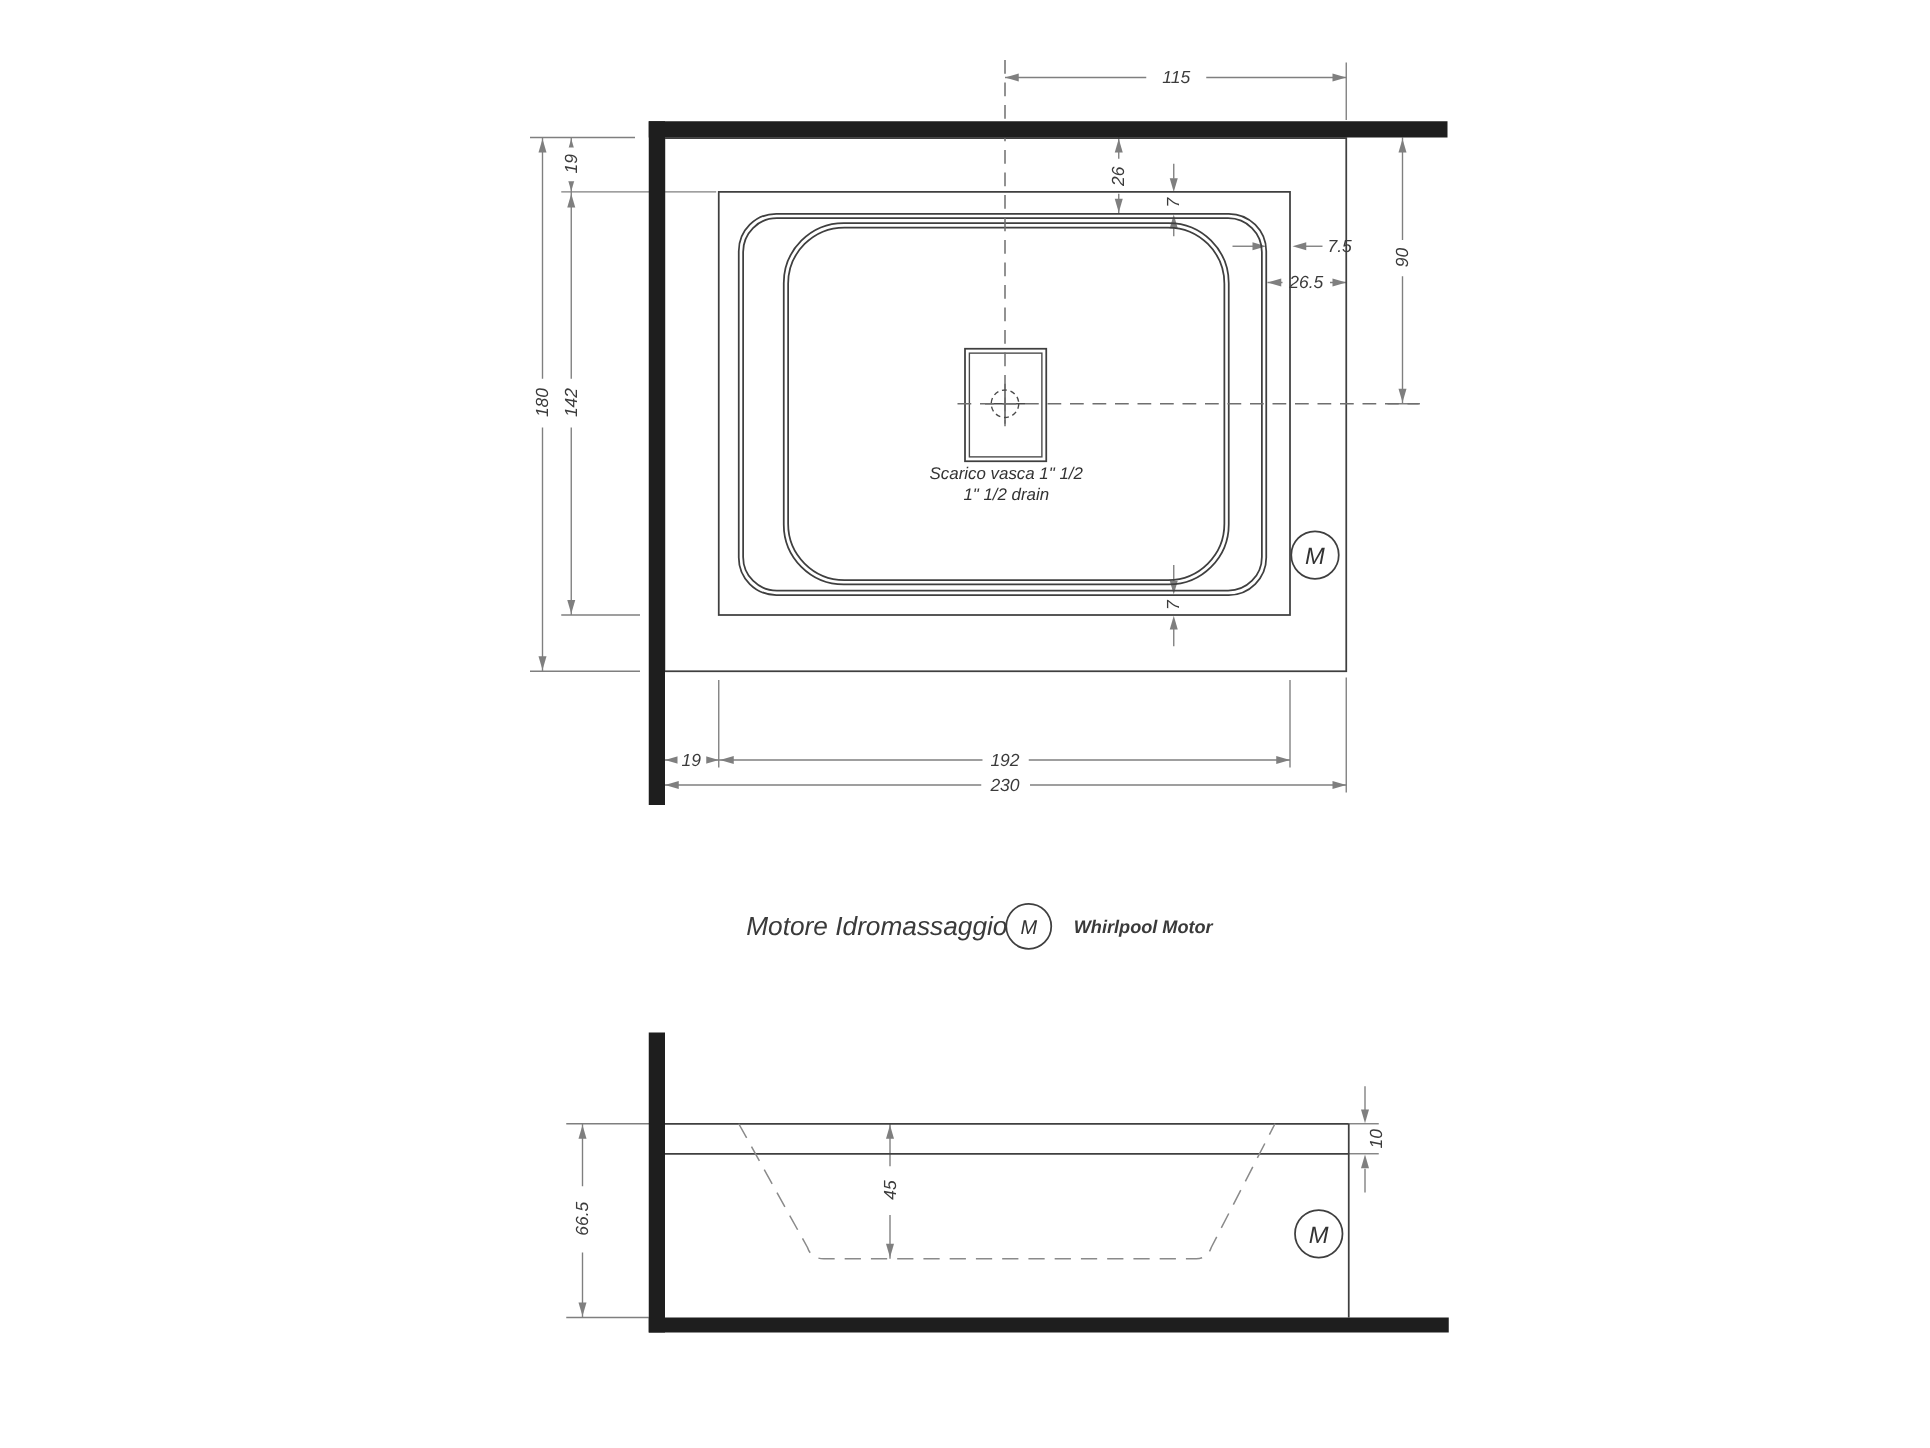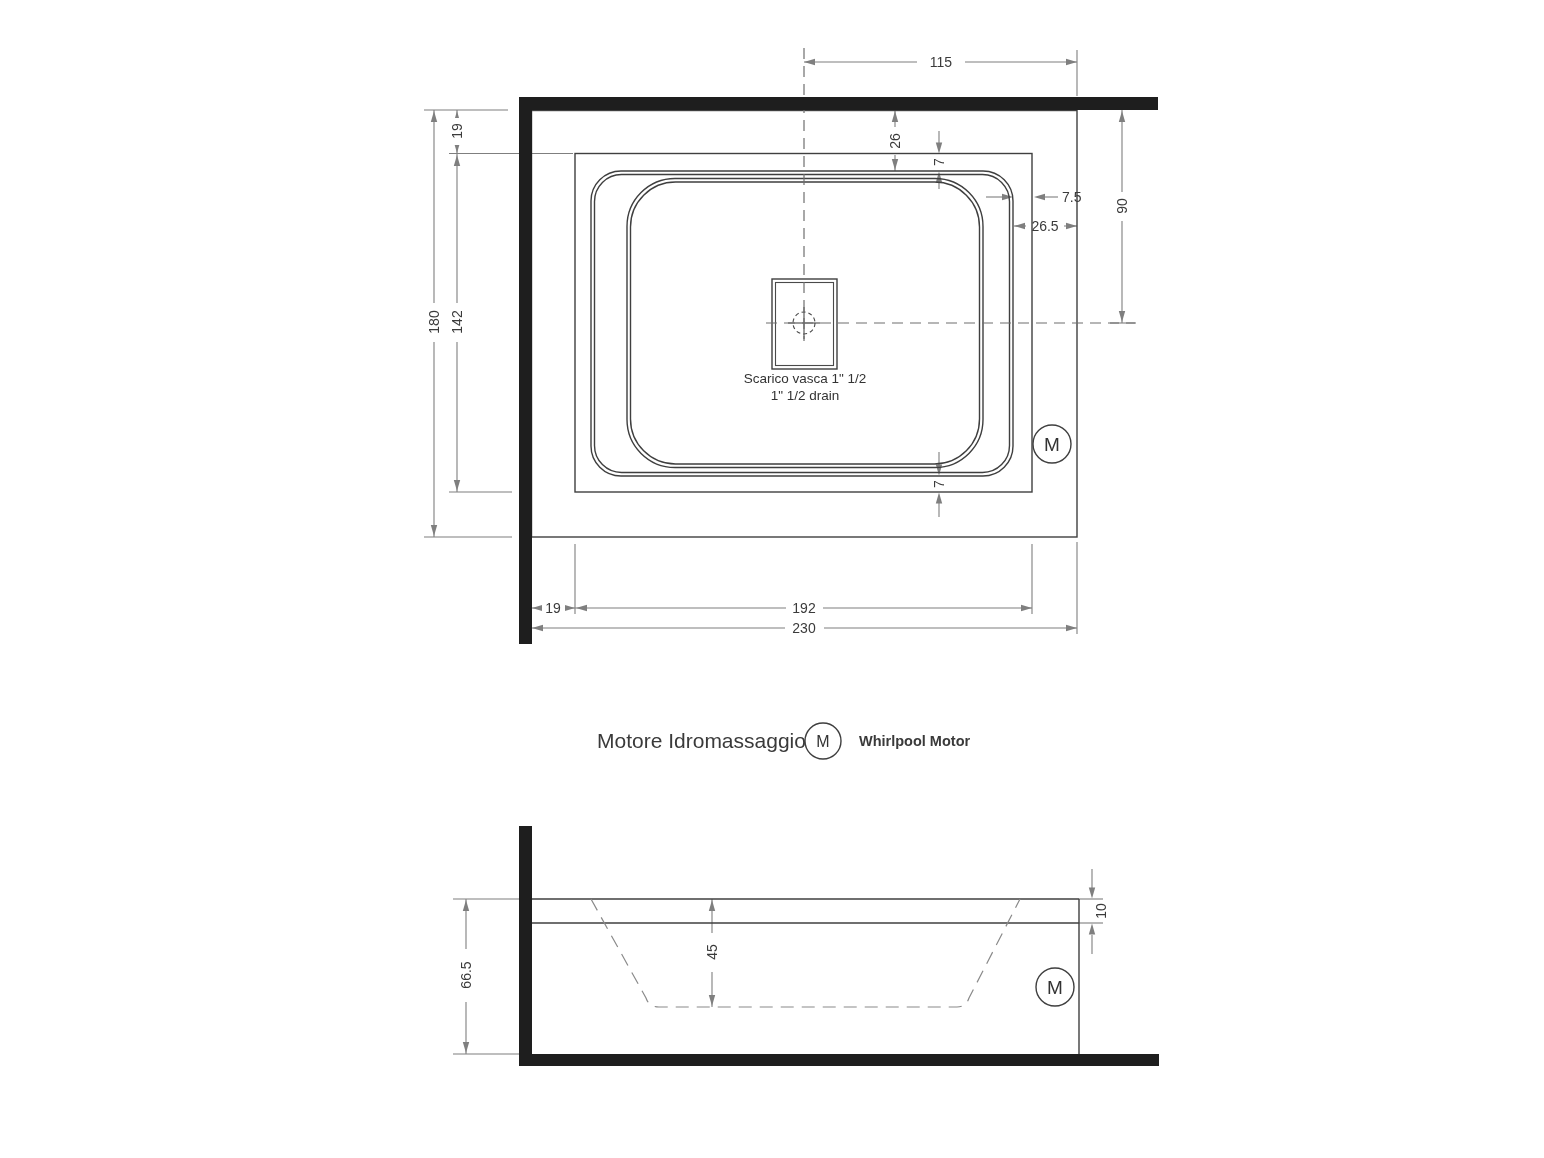--- a/index.html
+++ b/index.html
@@ -1,16 +1,16 @@
 <!DOCTYPE html>
 <html><head>
 <meta charset="utf-8">
 <style>
   html,body{margin:0;padding:0;background:#ffffff;}
-  .canvas{width:1544px;height:1158px;position:relative;background:#fff;overflow:hidden;}
+  .canvas{width:1544px;height:1158px;position:relative;background:#fff;overflow:hidden;font-style:italic;}
   svg{display:block;font-family:"Liberation Sans","DejaVu Sans",sans-serif;}
   .geo{stroke:#3f3f3f;stroke-width:1.4;fill:none;}
   .geo2{stroke:#4a4a4a;stroke-width:1.1;fill:none;}
   .dim{stroke:#7f7f7f;stroke-width:1.1;fill:none;}
   .arr{fill:#7f7f7f;stroke:none;}
   .dash{stroke:#6f6f6f;stroke-width:1.2;fill:none;stroke-dasharray:11 7;}
   .dashp{stroke:#8a8a8a;stroke-width:1.2;fill:none;stroke-dasharray:13 8;}
   .wall{fill:#1e1e1e;stroke:none;}
   .lbl{fill:#3b3b3b;font-size:14px;}
   .lblbg{fill:#ffffff;stroke:none;}

